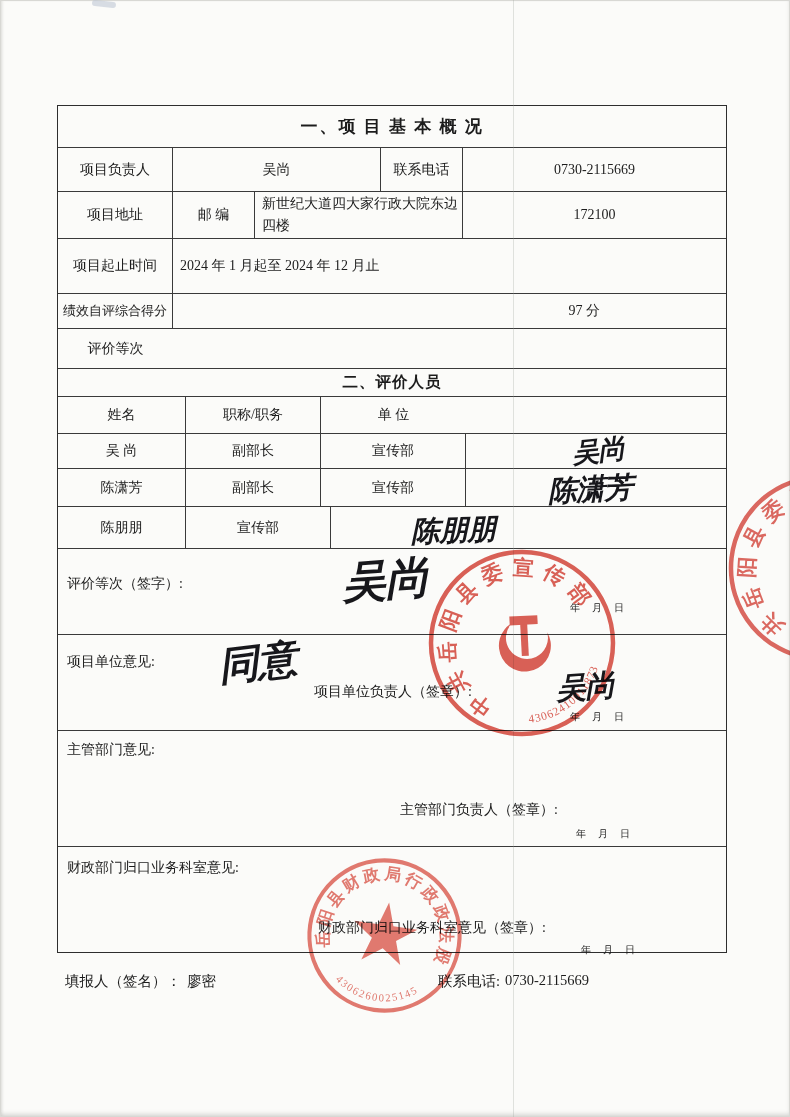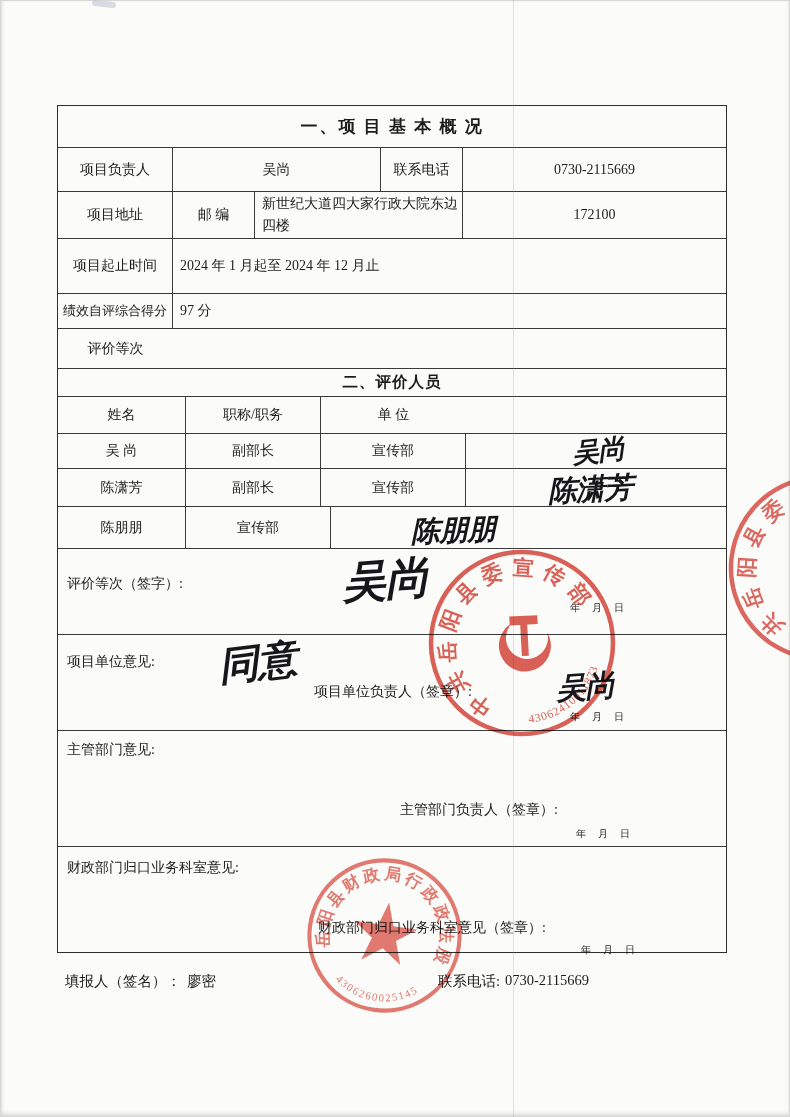--- a/index.html
+++ b/index.html
@@ -15,21 +15,21 @@
   .tbl{position:absolute;left:57px;top:105px;width:668px;border:1.5px solid #2e2e2e;background:transparent;z-index:2;}
   .tr{display:flex;border-bottom:1px solid #3a3a3a;box-sizing:border-box;}
   .tr:last-child{border-bottom:none;}
   .td{box-sizing:border-box;border-right:1px solid #3a3a3a;display:flex;align-items:center;font-size:14px;}
   .td:last-child{border-right:none;}
   .td.c{justify-content:center;text-align:center;}
   .td.l{justify-content:flex-start;padding-left:7px;}
   .title-row{justify-content:center;font-weight:bold;font-size:17px;letter-spacing:2px;}
   .sub-title{justify-content:center;font-weight:bold;font-size:15.5px;letter-spacing:1px;}
   .addr{line-height:1.55;padding:3px 4px 3px 7px;}
-  .val-mid{width:420px;text-align:left;}
+  .val-mid{width:420px;text-align:right;}
   .period-pad{padding-left:50px;}
   .hdr{font-size:14px;}
   .cell-rel{position:relative;}
   .full{position:relative;width:100%;display:block;}
   .lab{position:absolute;font-size:14px;white-space:nowrap;}
   .date{position:absolute;font-size:10px;letter-spacing:1px;white-space:nowrap;}
   
   .hw{
     position:absolute;font-family:"DejaVu Serif","Liberation Serif",serif;
     font-style:italic;font-weight:700;color:#17171b;white-space:nowrap;

